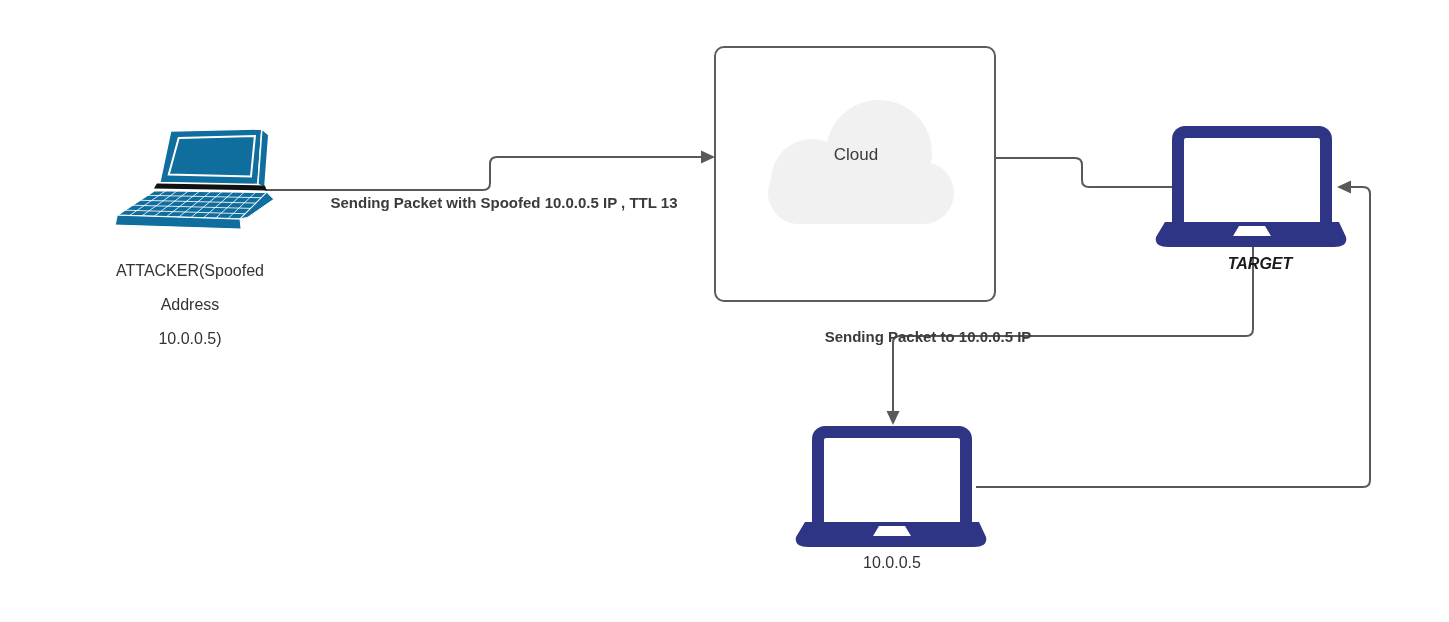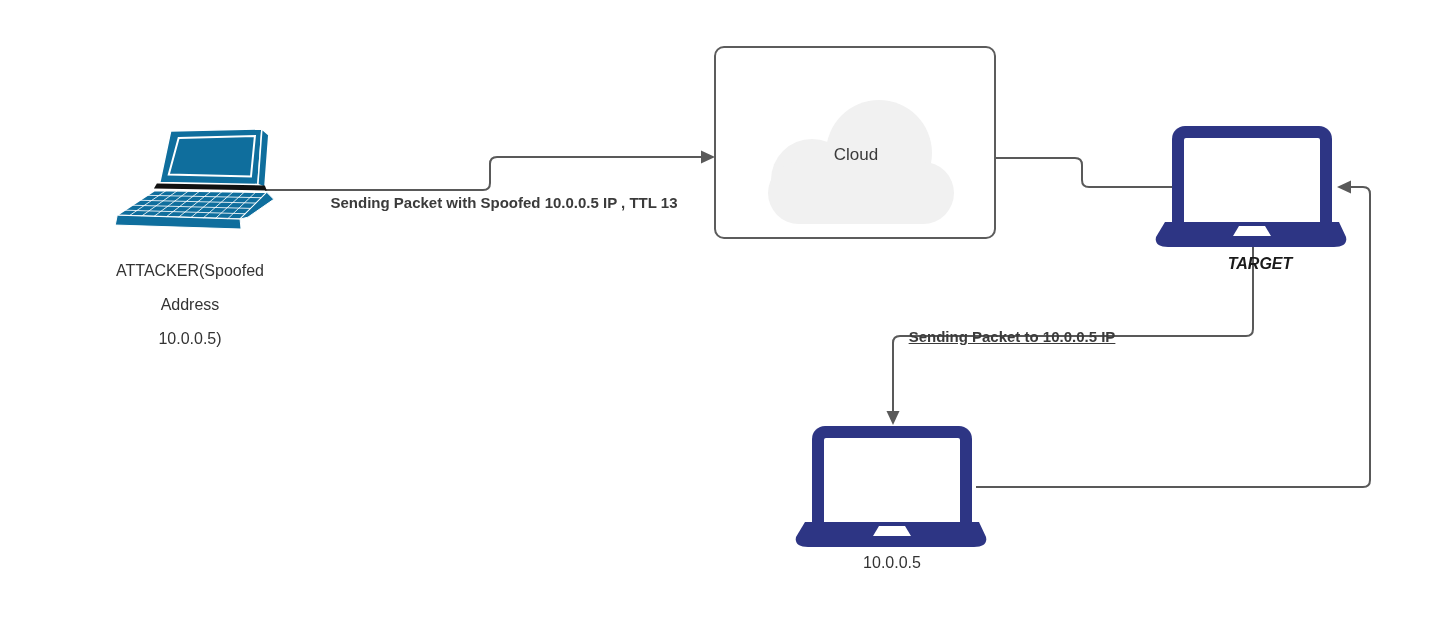--- a/index.html
+++ b/index.html
@@ -27,21 +27,21 @@
     transform:translateX(-50%);
     font-size:15px;font-weight:bold;color:var(--edge-label);
   }
   .node-label{
     transform:translateX(-50%);
     font-size:16px;color:var(--node-label);text-align:center;
   }
   .attacker-label{white-space:pre-line;line-height:34px;}
   .target-label{font-weight:bold;font-style:italic;color:var(--target-label);margin-left:8px;}
   .cloud-box{
-    left:714px;top:46px;width:282px;height:193px;box-sizing:border-box;
+    left:714px;top:46px;width:282px;height:256px;box-sizing:border-box;
     border:2px solid var(--cloud-border);border-radius:10px;background:#fff;
     z-index:2;
   }
   .cloud-label{
     left:140px;top:97px;transform:translateX(-50%);
     font-size:17px;color:var(--edge-label);z-index:3;
   }
   .grid-line{stroke:#ffffff;stroke-width:1;opacity:.85;}
 </style>
 </head>
@@ -125,15 +125,15 @@
     <use href="#laptop-front"></use>
   </svg>
   <div class="lbl node-label target-label abs" style="left:1252px;top:255px;">TARGET</div>
 
   <svg class="abs node" style="left:795px;top:426px;" width="192" height="122" viewBox="0 0 192 122">
     <use href="#laptop-front"></use>
   </svg>
   <div class="lbl node-label abs" style="left:892px;top:554px;">10.0.0.5</div>
 
   <div class="lbl edge-label" style="left:504px;top:194px;">Sending Packet with Spoofed 10.0.0.5 IP , TTL 13</div>
-  <div class="lbl edge-label" style="left:1012px;top:328px;text-decoration:underline;">Sending Packet to 10.0.0.5 IP</div>
+  <div class="lbl edge-label" style="left:928px;top:328px;">Sending Packet to 10.0.0.5 IP</div>
 
 </div>
 
 </body></html>

